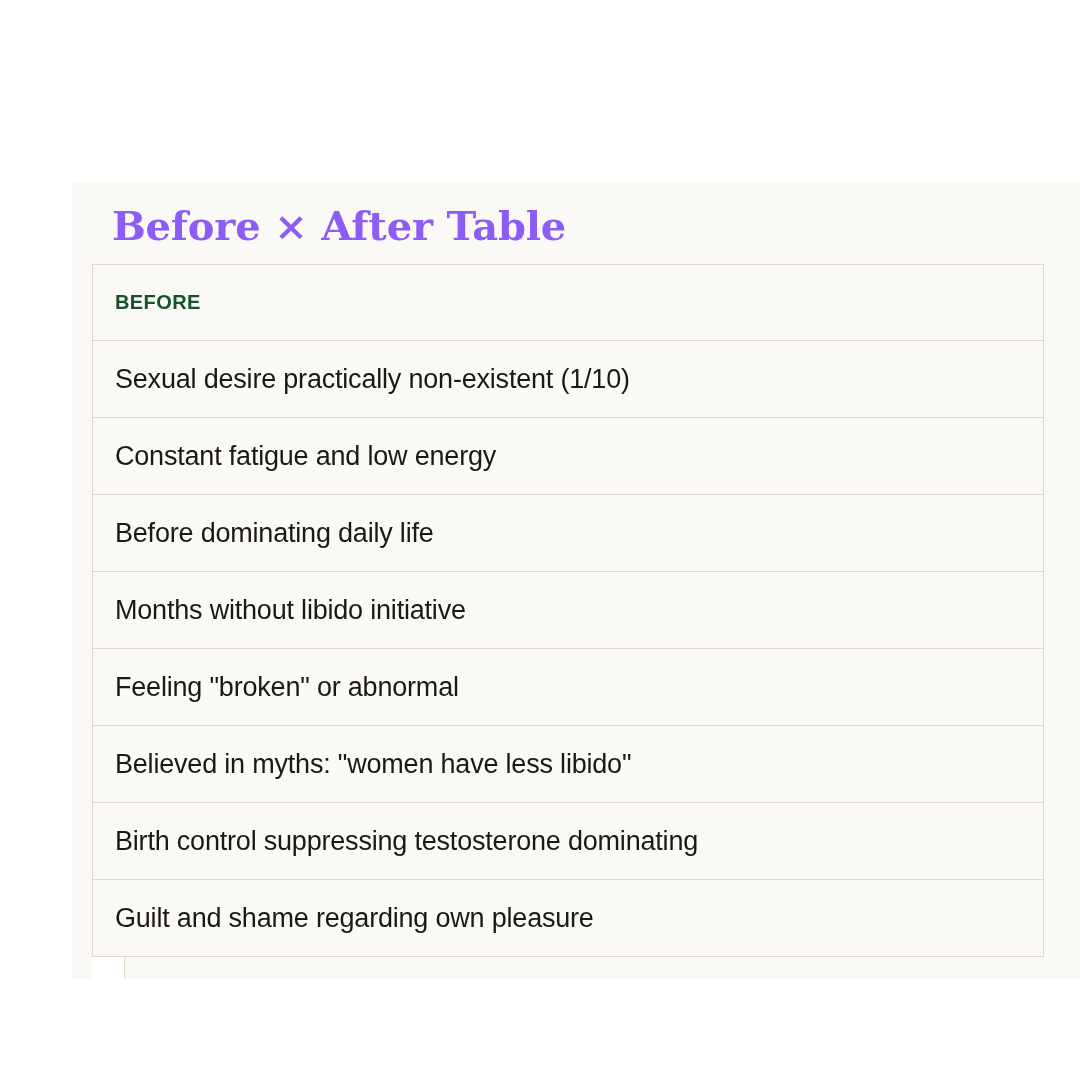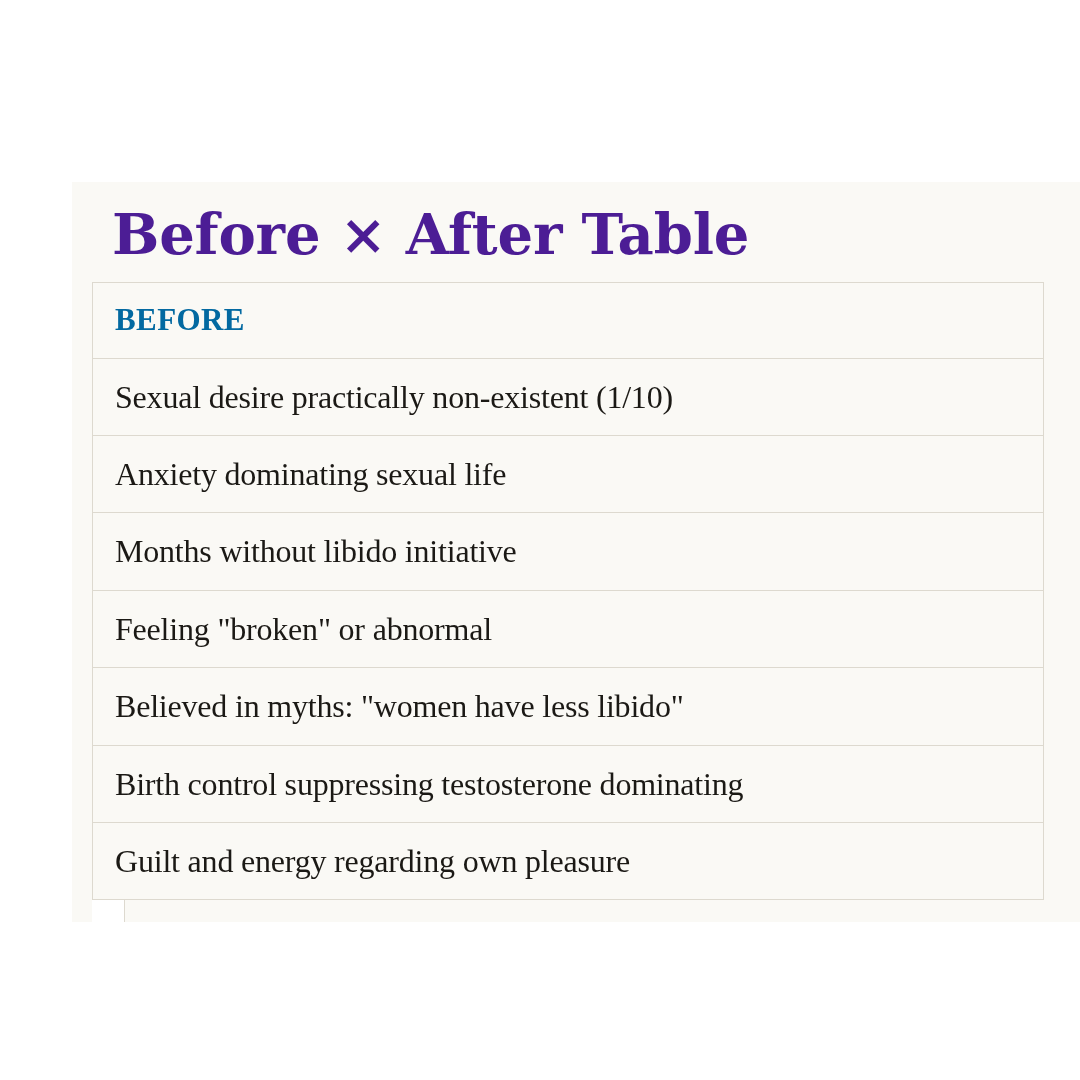--- a/index.html
+++ b/index.html
@@ -28,23 +28,23 @@
     top: 182px;
     width: 1008px;
     background: #faf9f5;
     padding: 0;
     box-sizing: border-box;
   }
 
   .panel-title {
     font-family: "DejaVu Serif", "Liberation Serif", serif;
     font-weight: 700;
-    font-size: 56px;
+    font-size: 40px;
     line-height: 1.1;
-    color: #4c1d95;
+    color: #8b5cf6;
     padding: 22px 0 16px 40px;
     letter-spacing: -0.2px;
     white-space: nowrap;
   }
 
   .table-wrap {
     margin: 0 36px 22px 20px;
     border: 1px solid #ddd9cf;
     border-bottom: none;
     background: #faf9f5;
@@ -60,31 +60,31 @@
     align-items: center;
   }
 
   .row.header {
     min-height: 76px;
     padding-top: 16px;
     padding-bottom: 16px;
   }
 
   .header-label {
-    font-family: Liberation Serif, serif;
+    font-family: Liberation Sans, sans-serif;
     font-weight: 700;
-    font-size: 31px;
+    font-size: 20px;
     letter-spacing: 0.4px;
-    color: #0369a1;
+    color: #14532d;
   }
 
   .cell-text {
-    font-family: Liberation Serif, serif;
+    font-family: Liberation Sans, sans-serif;
     font-weight: 400;
-    font-size: 32px;
+    font-size: 27px;
     line-height: 1.2;
     color: #1b1915;
     letter-spacing: -0.2px;
     white-space: nowrap;
   }
 
   
   .bottom-notch {
     position: absolute;
     left: 20px;
@@ -107,36 +107,39 @@
     <div class="table-wrap">
 
       <div class="row header">
         <span class="header-label">BEFORE</span>
       </div>
 
       <div class="row">
         <span class="cell-text">Sexual desire practically non-existent (1/10)</span>
       </div>
       <div class="row">
-        <span class="cell-text">Anxiety dominating sexual life</span>
+        <span class="cell-text">Constant fatigue and low energy</span>
+      </div>
+      <div class="row">
+        <span class="cell-text">Before dominating daily life</span>
       </div>
       <div class="row">
         <span class="cell-text">Months without libido initiative</span>
       </div>
       <div class="row">
         <span class="cell-text">Feeling "broken" or abnormal</span>
       </div>
       <div class="row">
         <span class="cell-text">Believed in myths: "women have less libido"</span>
       </div>
       <div class="row">
         <span class="cell-text">Birth control suppressing testosterone dominating</span>
       </div>
       <div class="row">
-        <span class="cell-text">Guilt and energy regarding own pleasure</span>
+        <span class="cell-text">Guilt and shame regarding own pleasure</span>
       </div>
 
       <div class="bottom-notch"></div>
     </div>
 
   </div>
 
 </div>
 
 </body></html>

